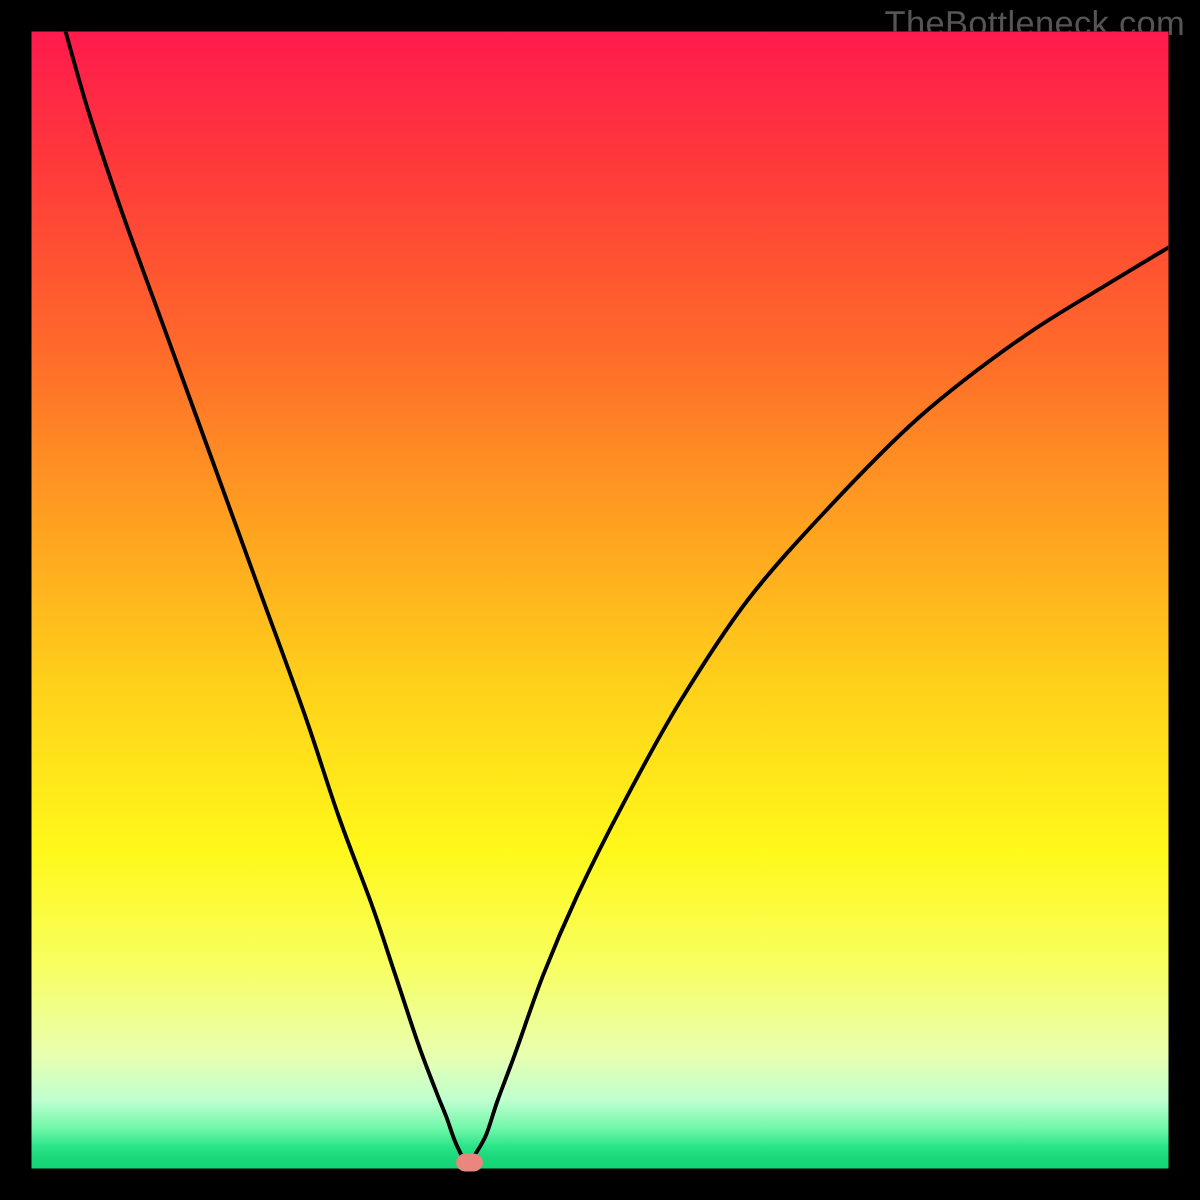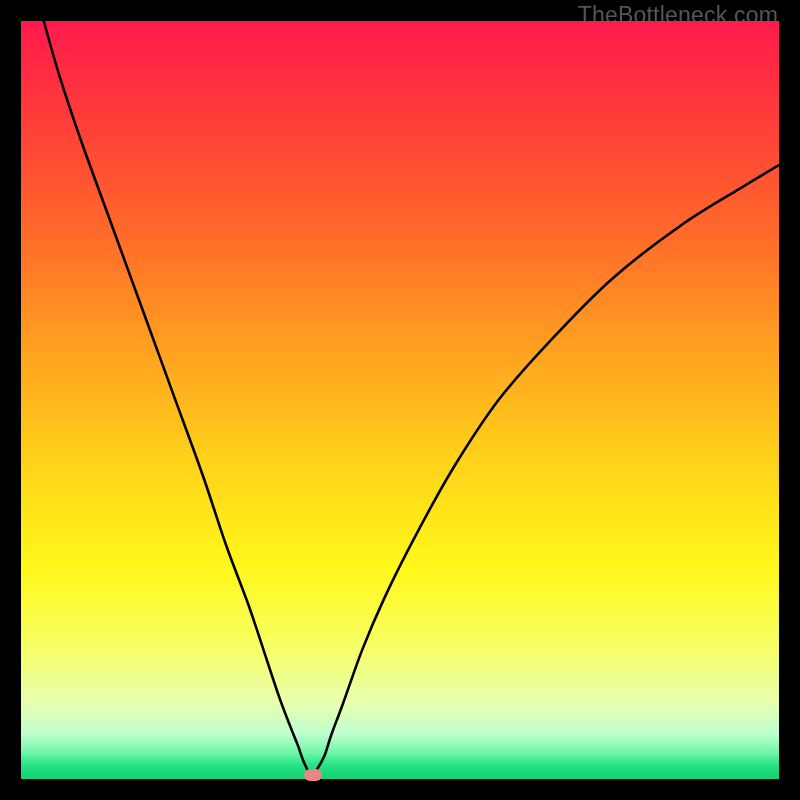--- a/index.html
+++ b/index.html
@@ -44,21 +44,21 @@
   svg.curve {
     position: absolute;
     left: 0;
     top: 0;
     width: 758px;
     height: 758px;
   }
   .watermark {
     position: absolute;
     top: 2px;
-    right: 22px;
+    right: 10px;
     color: #555;
     font-size: 23px;
     font-weight: 500;
     letter-spacing: 0.2px;
   }
   .marker {
     position: absolute;
     width: 18px;
     height: 12px;
     border-radius: 6px;

